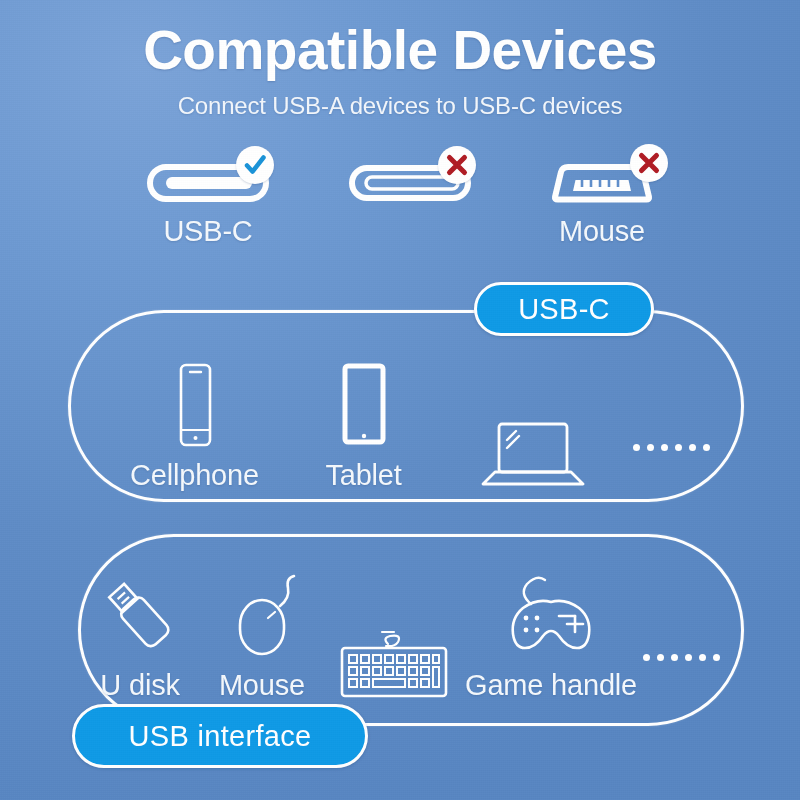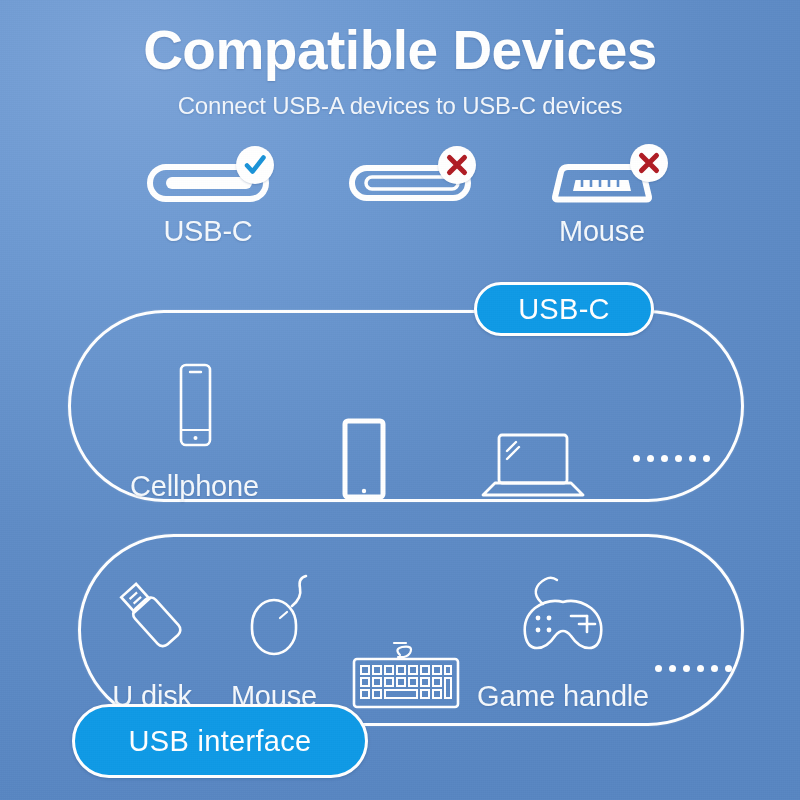--- a/index.html
+++ b/index.html
@@ -114,21 +114,21 @@
     border-radius: 999px;
     color: #ffffff;
     display: flex;
     align-items: center;
     justify-content: center;
     font-size: 29px;
     letter-spacing: .3px;
     box-shadow: 0 1px 3px rgba(20,60,110,.25);
   }
   #pill-usbc  { left: 474px; top: 282px; width: 180px; height: 54px; }
-  #pill-usbif { left: 72px;  top: 704px; width: 296px; height: 74px; }
+  #pill-usbif { left: 72px;  top: 704px; width: 296px; height: 64px; }
 
   
   .device-row {
     position: absolute;
     display: flex;
     align-items: flex-end;
   }
   .device {
     text-align: center;
     position: relative;
@@ -136,40 +136,40 @@
   .device-art {
     height: 90px;
     display: flex;
     align-items: flex-end;
     justify-content: center;
   }
   .device-label {
     color: #f4f8fc;
     font-size: 29px;
     line-height: 34px;
-    margin-top: 21px;
+    margin-top: 10px;
     white-space: nowrap;
     letter-spacing: -0.2px;
     text-shadow: 0 1px 2px rgba(30,60,110,.2);
   }
   .ellipsis {
     display: flex;
     gap: 7px;
     align-items: center;
     height: 90px;
   }
   .ellipsis i {
     display: block;
     width: 7px; height: 7px;
     border-radius: 50%;
     background: #ffffff;
   }
 
   #row-usbc  { left: 110px; top: 358px; width: 600px; }
-  #row-usbif { left: 92px;  top: 568px; width: 640px; }
+  #row-usbif { left: 80px;  top: 568px; width: 640px; }
 
   svg { display: block; overflow: visible; }
 </style>
 </head>
 <body>
 
 <div id="stage">
 
   <div id="header">
     <div id="title">Compatible Devices</div>
@@ -248,20 +248,21 @@
       <div class="device-label">Cellphone</div>
     </div>
 
     <div class="device" style="width:170px;">
       <div class="device-art">
         <svg width="64" height="86" viewBox="0 0 64 86">
           <rect x="13" y="4" width="38" height="76" rx="3" ry="3" fill="none" stroke="#ffffff" stroke-width="5"></rect>
           <circle cx="32" cy="74" r="2.2" fill="#ffffff"></circle>
         </svg>
       </div>
+      <div class="device-label">Tablet</div>
     </div>
 
     <div class="device" style="width:170px;">
       <div class="device-art">
         <svg width="112" height="86" viewBox="0 0 112 86">
           <rect x="22" y="18" width="68" height="48" rx="3" ry="3" fill="none" stroke="#ffffff" stroke-width="2.8"></rect>
           <line x1="30" y1="34" x2="39" y2="25" stroke="#ffffff" stroke-width="2.4" stroke-linecap="round"></line>
           <line x1="30" y1="42" x2="42" y2="30" stroke="#ffffff" stroke-width="2.4" stroke-linecap="round"></line>
           <path d="M6 78 L18 66 L94 66 L106 78 Z" fill="none" stroke="#ffffff" stroke-width="2.8" stroke-linejoin="round"></path>
         </svg>

